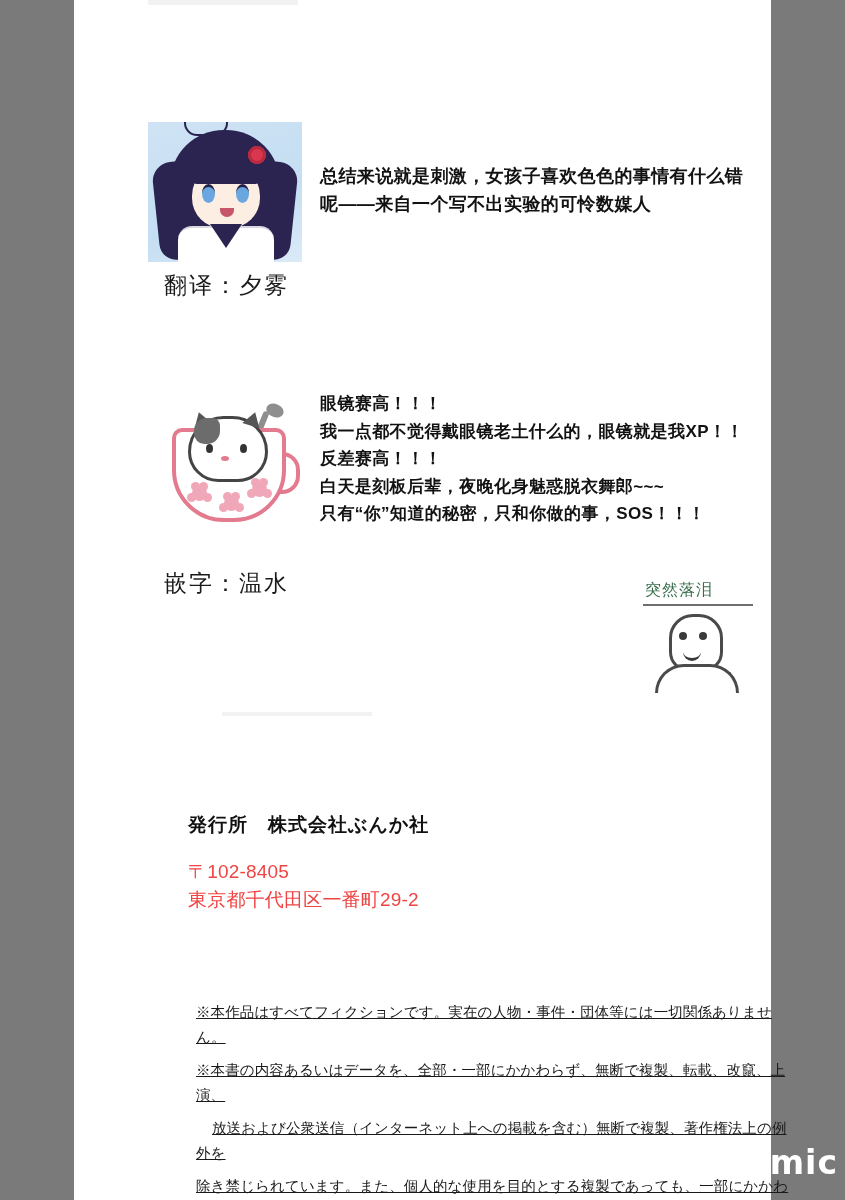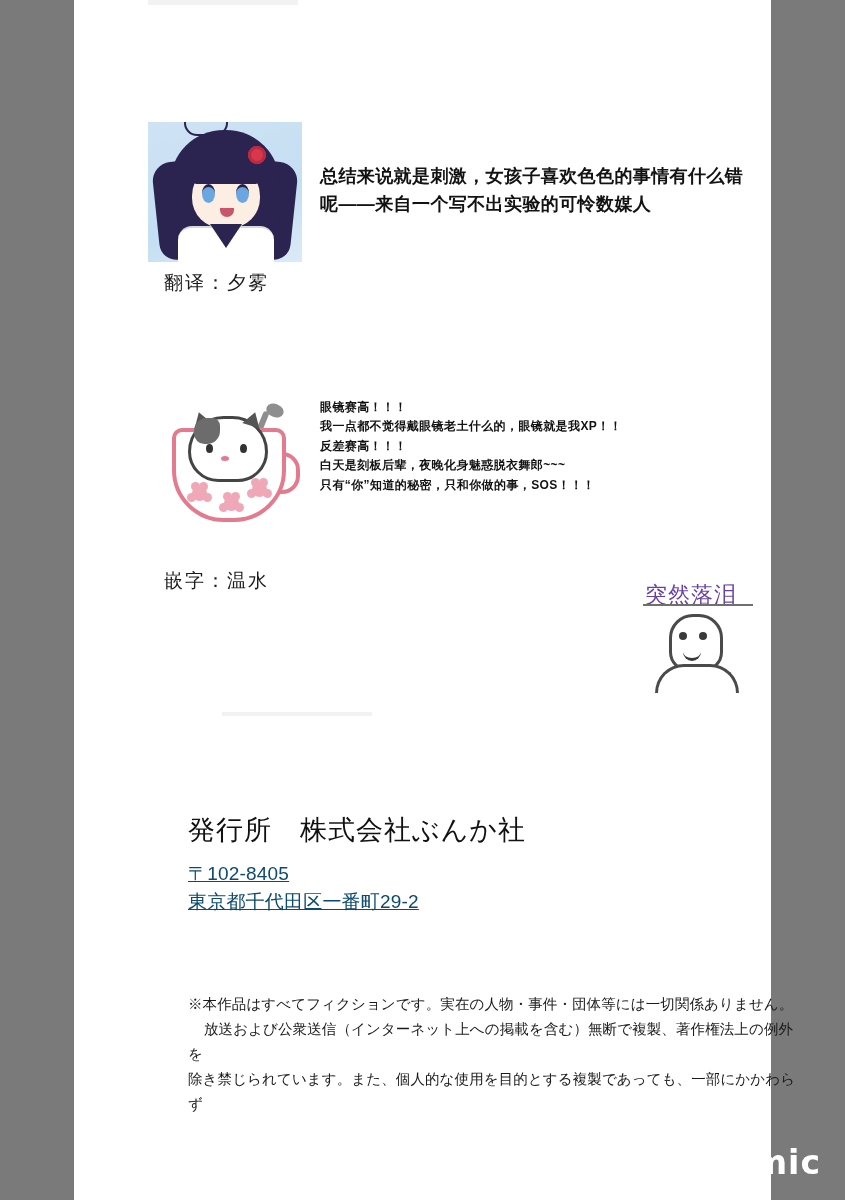--- a/index.html
+++ b/index.html
@@ -115,21 +115,21 @@
     position: absolute;
     left: 36px; top: -12px;
     width: 40px; height: 22px;
     border: 2px solid #2b2350;
     border-radius: 20px;
     background: transparent;
   }
   .credit-label {
     position: absolute;
     font-family: "Liberation Serif", serif;
-    font-size: 19px;
+    font-size: 23px;
     color: #1a1a1a;
     letter-spacing: 2px;
     white-space: nowrap;
   }
   #credit-1-label { left: 16px; top: 148px; }
   .credit-text {
     position: absolute;
     left: 172px;
     top: 40px;
     width: 440px;
@@ -229,44 +229,44 @@
     box-shadow: 8px 4px 0 -3px #f0a8b8, -8px 4px 0 -3px #f0a8b8,
                 4px -7px 0 -3px #f0a8b8, -4px -7px 0 -3px #f0a8b8;
   }
   .b1 { left: 44px; top: 96px; }
   .b2 { left: 76px; top: 106px; }
   .b3 { left: 104px; top: 92px; }
   #credit-2-label { left: 16px; top: 178px; }
   .credit-text-2 {
     position: absolute;
     left: 172px;
-    top: 8px;
+    top: 0px;
     width: 450px;
-    font-size: 12px;
+    font-size: 17px;
     font-weight: bold;
     line-height: 1.62;
     color: #121212;
     letter-spacing: 0.4px;
   }
   
   .meme {
     position: absolute;
     left: 567px;
     top: 578px;
     width: 115px;
     height: 115px;
     background: #ffffff;
     overflow: hidden;
   }
   .meme-text {
     position: absolute;
     left: 4px; top: 2px;
     font-family: "Liberation Serif", serif;
-    font-size: 22px;
-    color: #4c1d95;
+    font-size: 16px;
+    color: #14532d;
     letter-spacing: 1px;
     white-space: nowrap;
     opacity: 0.85;
   }
   .meme-underline {
     position: absolute;
     left: 2px; top: 26px;
     width: 110px; height: 2px;
     background: #6f6f6f;
   }
@@ -311,50 +311,49 @@
     background: #ffffff;
   }
   
   .publisher {
     position: absolute;
     left: 114px;
     top: 812px;
     width: 600px;
   }
   .pub-title {
-    font-size: 27px;
-    font-weight: normal;
+    font-size: 19px;
+    font-weight: bold;
     color: #111;
     letter-spacing: 1px;
-    margin-bottom: 12px;
+    margin-bottom: 20px;
   }
   .pub-line {
     font-size: 19px;
-    color: #0c4a6e;
+    color: #ef4444;
     line-height: 1.45;
     letter-spacing: 0.2px;
-    text-decoration: underline;
   }
   
   .notice {
     position: absolute;
     left: 114px;
     top: 992px;
     width: 620px;
     font-size: 14.5px;
     color: #1a1a1a;
     line-height: 1.72;
     letter-spacing: 0.1px;
   }
-  .notice p { margin: 0; }
+  .notice p { margin: 8px; text-decoration: underline; }
   .notice .indent { text-indent: 16px; }
   
   .watermark {
     position: absolute;
-    right: 24px;
+    right: 7px;
     bottom: 18px;
     font-size: 33px;
     font-weight: bold;
     color: #ffffff;
     letter-spacing: 1px;
     font-family: "DejaVu Sans", sans-serif;
     display: flex;
     align-items: center;
   }
   .wm-o {
@@ -445,20 +444,21 @@
   </div>
 
   <div class="publisher">
     <div class="pub-title">発行所　株式会社ぶんか社</div>
     <div class="pub-line">〒102-8405</div>
     <div class="pub-line">東京都千代田区一番町29-2</div>
   </div>
 
   <div class="notice">
     <p>※本作品はすべてフィクションです。実在の人物・事件・団体等には一切関係ありません。</p>
+    <p>※本書の内容あるいはデータを、全部・一部にかかわらず、無断で複製、転載、改竄、上演、</p>
     <p class="indent">放送および公衆送信（インターネット上への掲載を含む）無断で複製、著作権法上の例外を</p>
     <p>除き禁じられています。また、個人的な使用を目的とする複製であっても、一部にかかわらず</p>
   </div>
 
 </div>
 
 <div class="watermark">
   <span>jmc</span>
   <span class="wm-o"></span>
   <span>mic</span>

